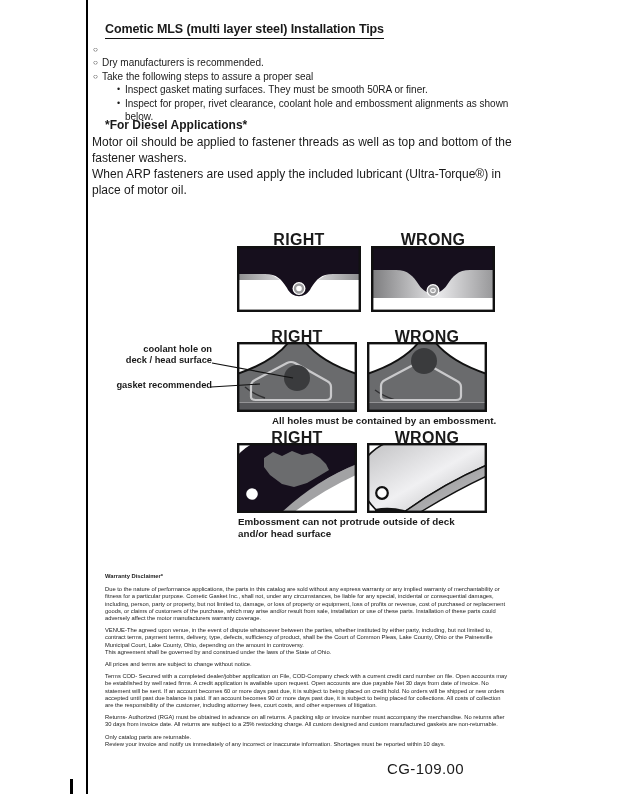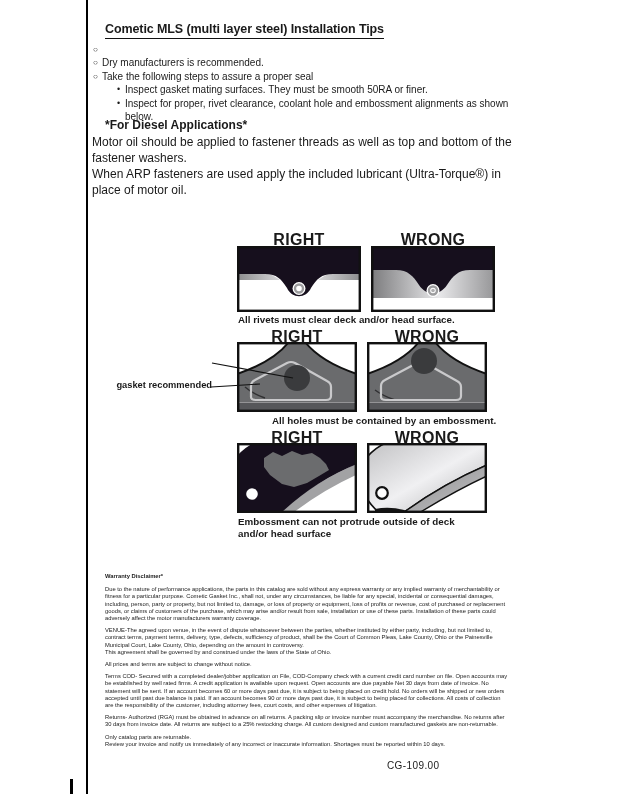--- a/index.html
+++ b/index.html
@@ -34,21 +34,21 @@
 
   .panel{position:absolute;}
   .panel svg{display:block;}
 
   .callout{font-size:9.3px;font-weight:600;line-height:10.5px;text-align:right;}
 
   .legal{left:105px;top:573px;width:422px;font-size:5.8px;line-height:7.2px;color:#222;}
   .legal .lh{font-weight:bold;margin:0 0 6px 0;}
   .legal p{margin:0 0 5px 0;}
 
-  .pagenum{left:387px;top:760px;font-size:10px;letter-spacing:.4px;}
+  .pagenum{left:387px;top:760px;font-size:15px;letter-spacing:.4px;}
 </style>
 </head>
 <body>
 
 <div class="page">
 
   <div class="vline"></div>
   <div class="tick"></div>
 
   <div class="abs title">
@@ -119,25 +119,26 @@
       <rect x="2" y="24" width="120" height="28" fill="url(#r1c)"></rect>
       <path d="M0,0 L124,0 L124,24 L99,24 C87,24 82,30 76,39 C69,50 55,50 48,39 C42,30 37,24 25,24 L0,24 Z" fill="#160f1d"></path>
       <rect x="2" y="52" width="120" height="12" fill="#fff"></rect>
       <circle cx="62" cy="44.5" r="6.5" fill="#fff"></circle>
       <circle cx="62" cy="44.5" r="4" fill="none" stroke="#9c9c9e" stroke-width="2.4"></circle>
       <circle cx="62" cy="44.5" r="1.8" fill="#aeaeb0"></circle>
       <rect x="1.2" y="1.2" width="121.6" height="63.6" fill="none" stroke="#111" stroke-width="2.4"></rect>
     </svg>
   </div>
 
-  <div class="abs caption" style="left:238px;top:314px;width:260px;">All rivets must clear deck and/or head surface.</div>
 
   <div class="abs dlabel" style="left:235px;top:328px;">RIGHT</div>
   <div class="abs dlabel" style="left:365px;top:328px;">WRONG</div>
 
+  <div class="abs callout pre" style="left:100px;top:344px;width:112px;">coolant hole on
+deck / head surface</div>
   <div class="abs callout" style="left:100px;top:380px;width:112px;">gasket recommended</div>
 
   <div class="panel" style="left:237px;top:342px;">
     <svg width="120" height="70" viewBox="0 0 120 70">
       <rect width="120" height="70" fill="#6a6b6d"></rect>
       <rect x="2" y="61" width="116" height="7" fill="#56575a"></rect>
       <line x1="2" y1="60.5" x2="118" y2="60.5" stroke="#949496" stroke-width="1"></line>
       <path d="M0,0 L52,0 Q36,20 0,32 Z" fill="#fff" stroke="#111" stroke-width="2"></path>
       <path d="M120,0 L68,0 Q84,20 120,32 Z" fill="#fff" stroke="#111" stroke-width="2"></path>
       <path d="M8,45 Q16,52 28,56" stroke="#303032" stroke-width="1.4" fill="none"></path>

